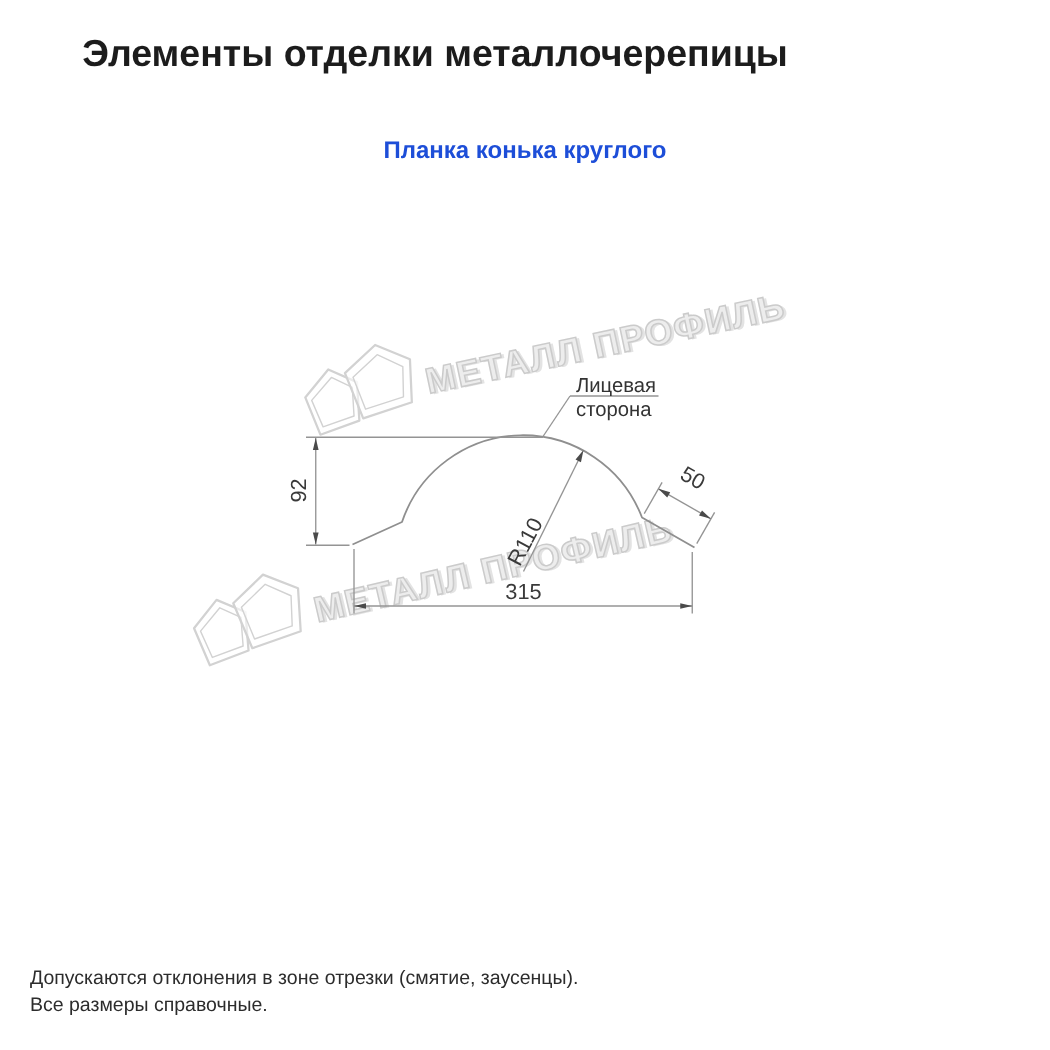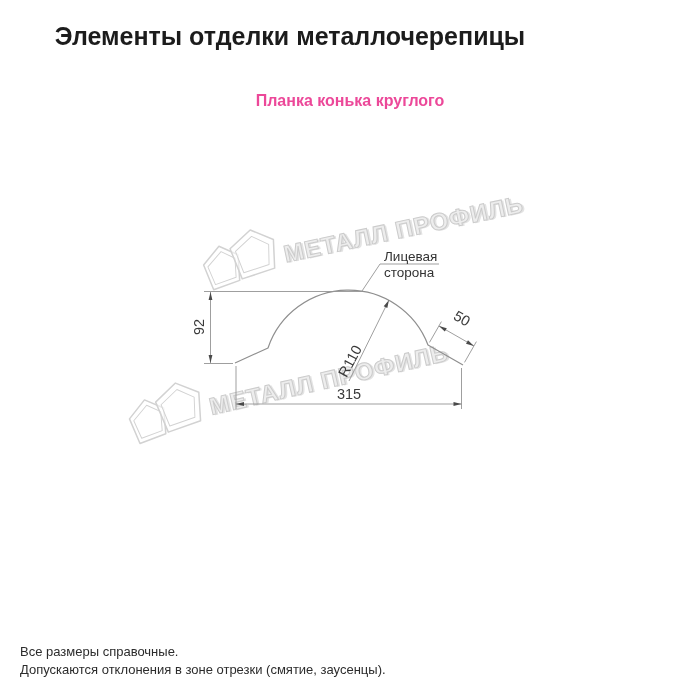--- a/index.html
+++ b/index.html
@@ -18,21 +18,21 @@
     color: #1c1c1c;
     letter-spacing: 0px;
     z-index: 3;
   }
   .subtitle {
     position: absolute;
     top: 92px; left: 0; width: 700px;
     text-align: center;
     font-size: 16px; font-weight: bold;
     line-height: 18px;
-    color: #ec4899;
+    color: #1d4ed8;
     z-index: 3;
   }
   .watermark {
     position: absolute;
     display: flex;
     align-items: center;
     gap: 2px;
     z-index: 1;
     transform-origin: 0 50%;
   }
@@ -142,15 +142,15 @@
     <text transform="translate(350,361) rotate(-62)" x="0" y="5" text-anchor="middle">R110</text>
   </g>
 
   <g fill="#333333" font-size="13.5">
     <text x="384" y="261">Лицевая</text>
     <text x="384" y="277">сторона</text>
   </g>
 </svg>
 
 <div class="footer">
+  <div>Допускаются отклонения в зоне отрезки (смятие, заусенцы).</div>
   <div>Все размеры справочные.</div>
-  <div>Допускаются отклонения в зоне отрезки (смятие, заусенцы).</div>
 </div>
 
 </body></html>

